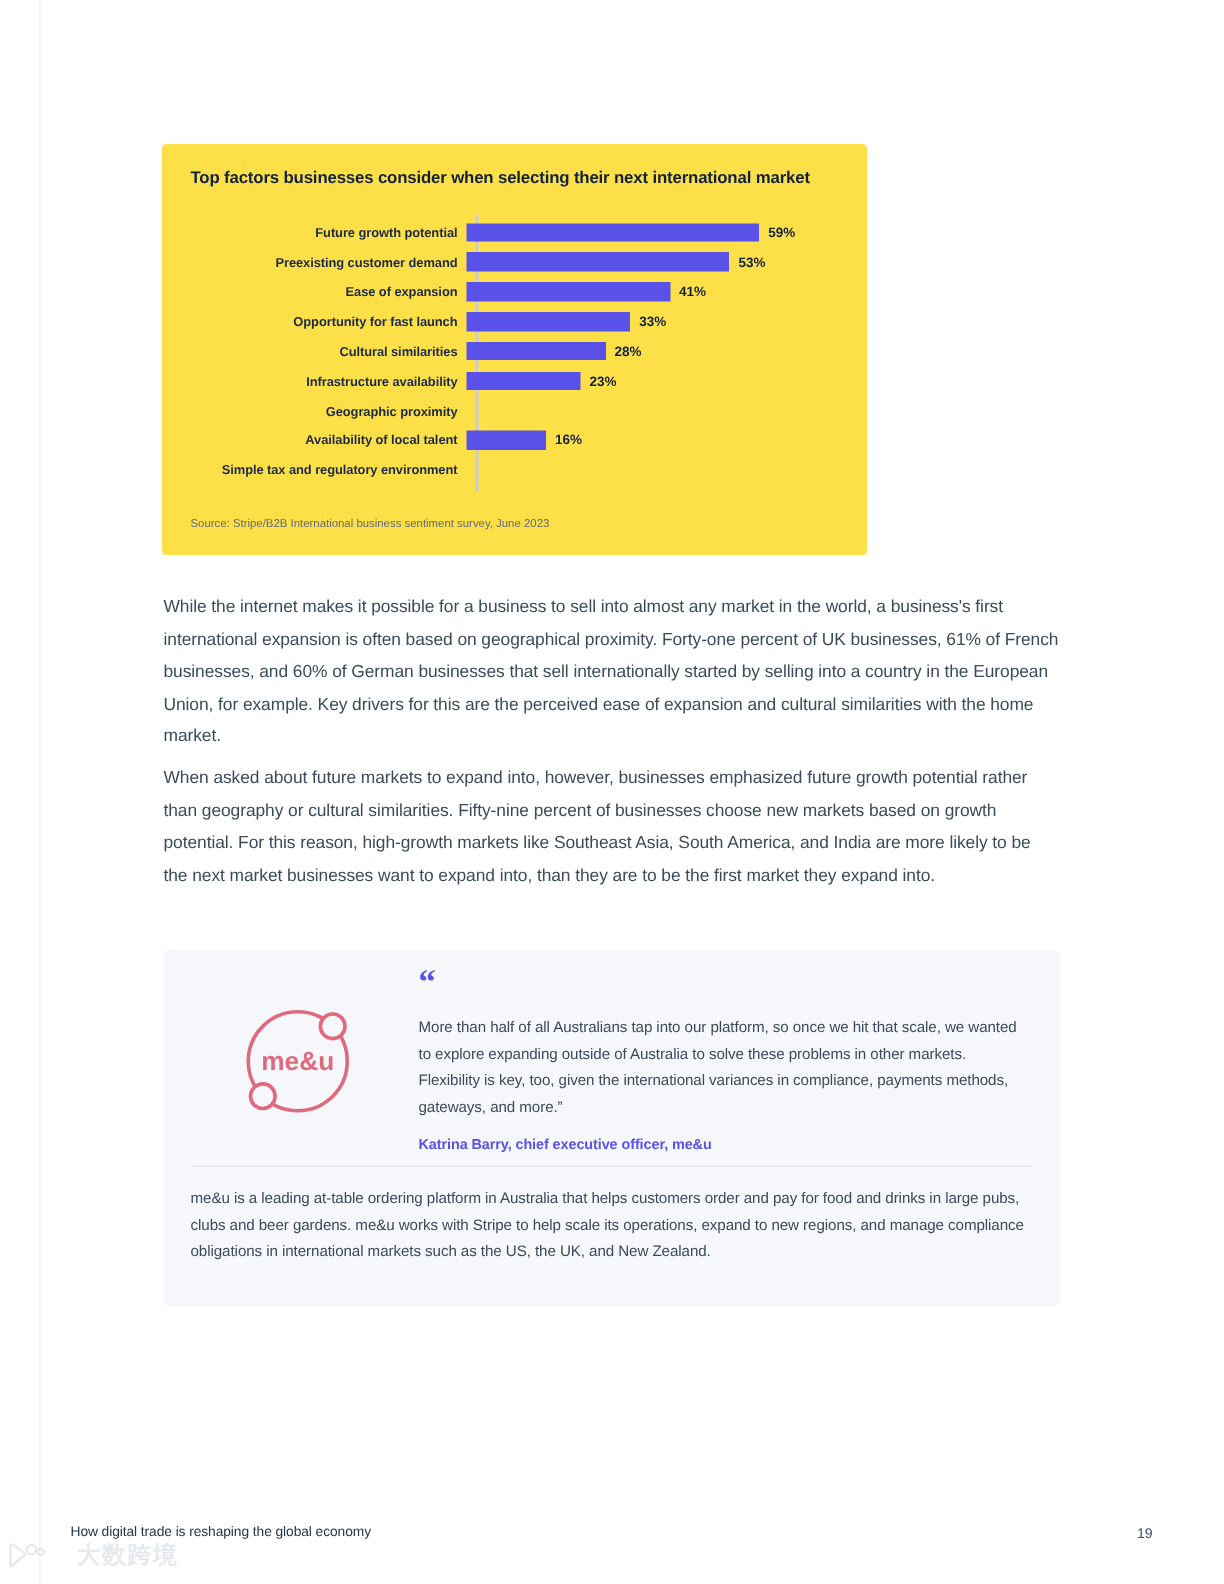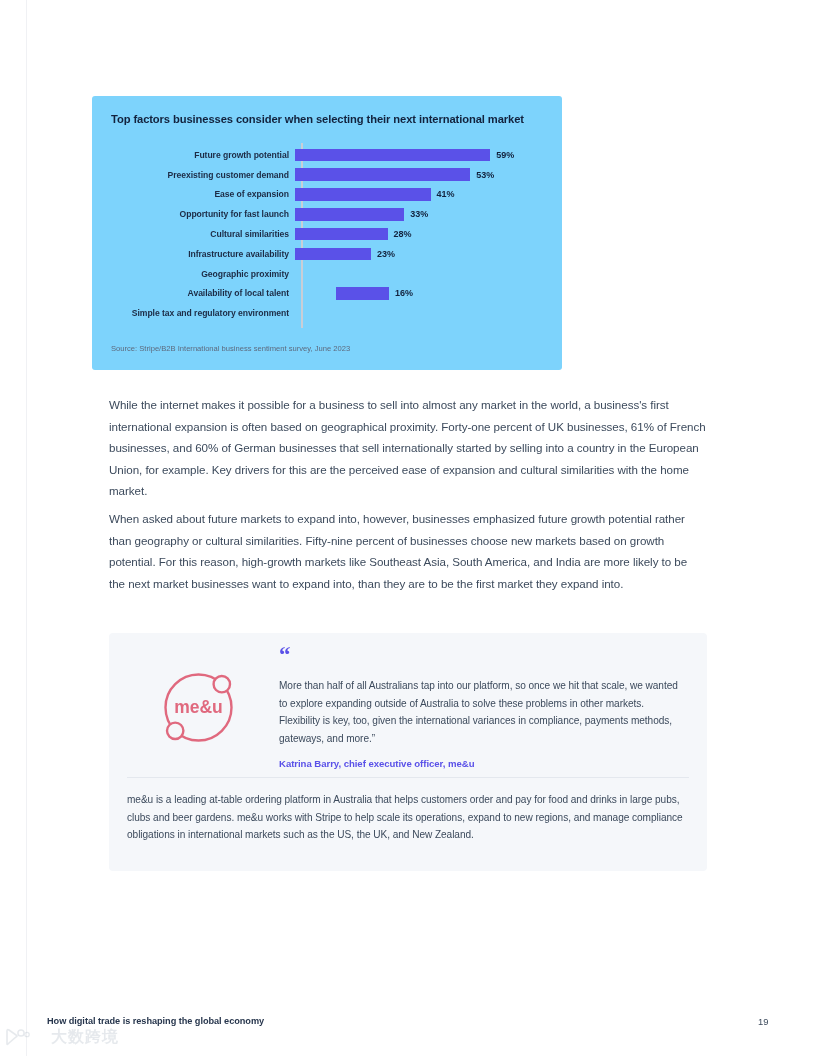--- a/index.html
+++ b/index.html
@@ -29,25 +29,25 @@
   .page {
     position: absolute;
     left: 0; top: 0;
     width: 816px;
     height: 1056px;
   }
 
   
   .chart-card {
     position: absolute;
-    left: 92px;
+    left: 108px;
     top: 96px;
     width: 470px;
     height: 274px;
-    background: #7dd3fc;
+    background: #fde047;
     border-radius: 3px;
   }
   .chart-title {
     position: absolute;
     left: 19px;
     top: 16px;
     width: 440px;
     font-size: 11.2px;
     font-weight: bold;
     color: #12223d;
@@ -192,21 +192,21 @@
     color: #3c4a5c;
     letter-spacing: -0.05px;
   }
 
   
   .footer-title {
     position: absolute;
     left: 47px;
     top: 1016px;
     font-size: 9.2px;
-    font-weight: bold;
+    font-weight: normal;
     color: #27364d;
     letter-spacing: -0.05px;
     white-space: nowrap;
   }
   .footer-page {
     position: absolute;
     left: 758px;
     top: 1016px;
     font-size: 9.4px;
     color: #3c4a5c;
@@ -283,21 +283,21 @@
           <div class="bar-row" style="top: 101px;">
             <div class="bar-label">Infrastructure availability</div>
             <div class="bar-track">
               <div class="bar-fill" style="width: 76.0769px; background: rgb(90, 81, 232);"></div>
               <div class="bar-value">23%</div>
             </div>
           </div>
           <div class="bar-row" style="top: 120.8px;">
             <div class="bar-label">Geographic proximity</div>
           </div>
-          <div class="bar-row" style="top: 140.6px; gap: 41px;">
+          <div class="bar-row" style="top: 140.6px;">
             <div class="bar-label">Availability of local talent</div>
             <div class="bar-track">
               <div class="bar-fill" style="width: 52.9231px; background: rgb(90, 81, 232);"></div>
               <div class="bar-value">16%</div>
             </div>
           </div>
           <div class="bar-row" style="top: 160.4px;">
             <div class="bar-label">Simple tax and regulatory environment</div>
           </div>
         </div>

